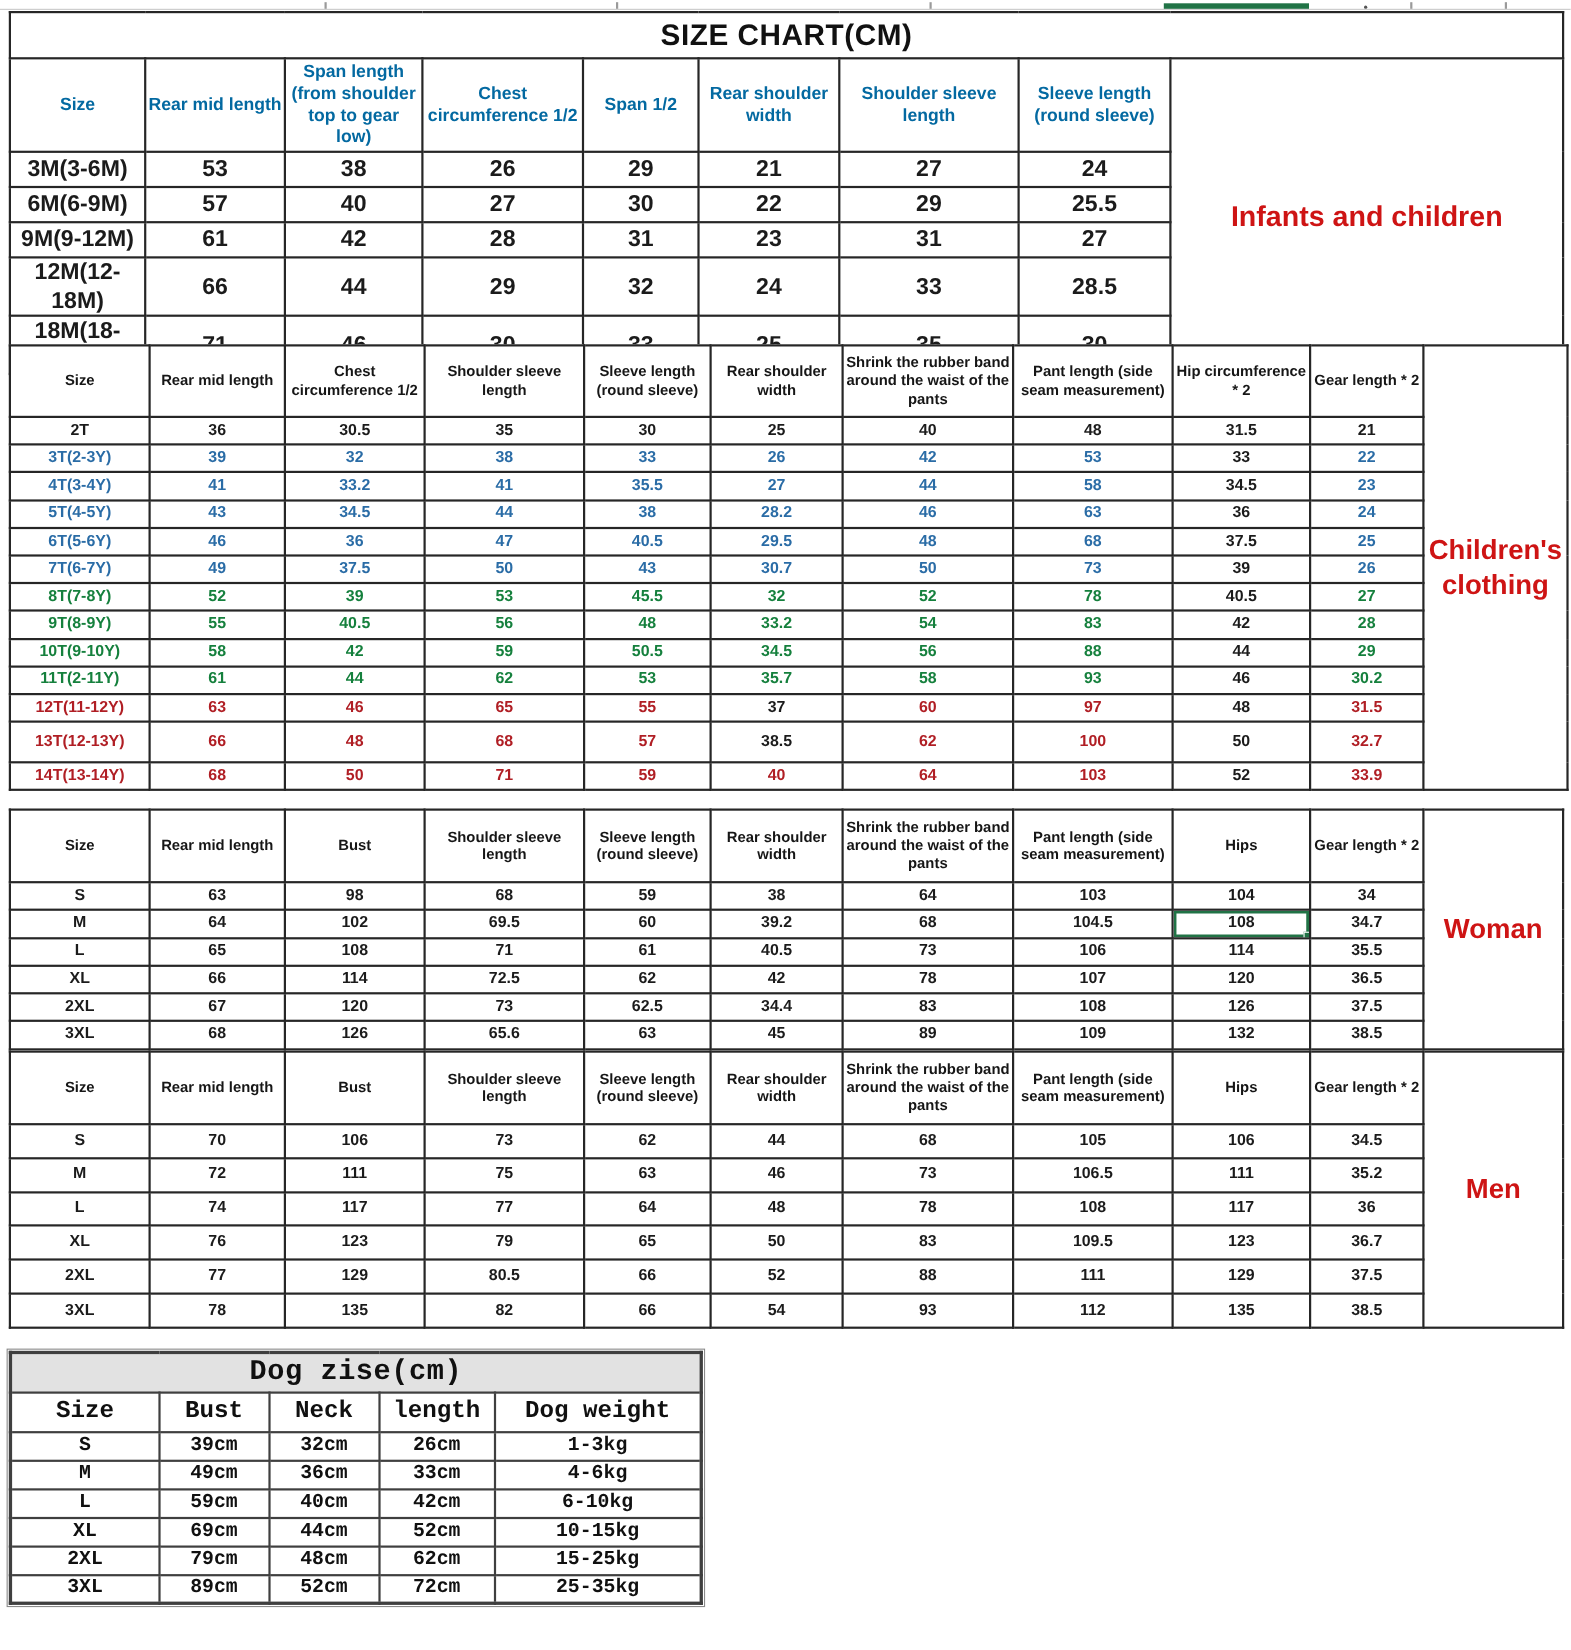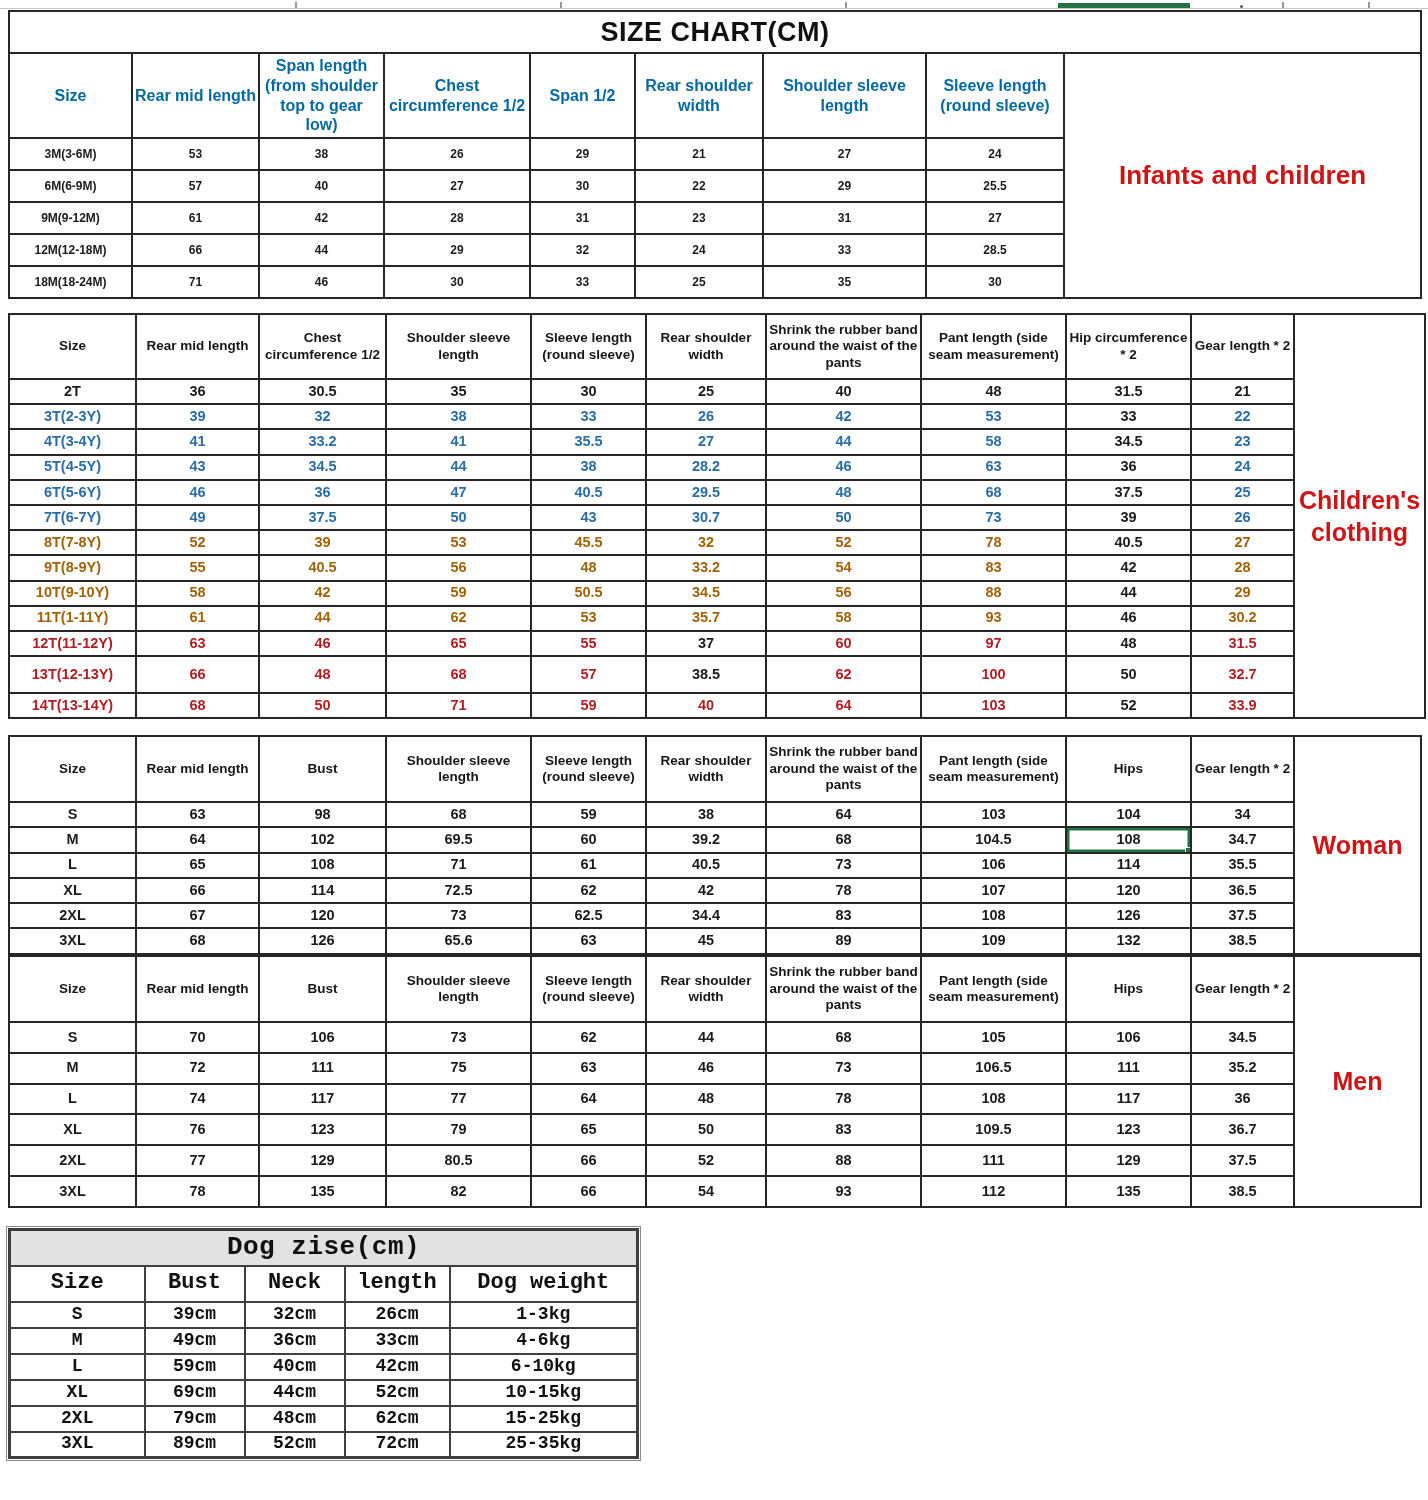--- a/index.html
+++ b/index.html
@@ -7,26 +7,26 @@
   .sheet{position:absolute;left:0;top:0;width:1428px;height:1500px;background:#fff;}
   .top-strip{position:absolute;left:0;top:0;width:1428px;height:8px;border-bottom:1px solid #c9c9c9;}
   .top-strip .tick{position:absolute;top:2px;width:2px;height:6px;background:#9a9a9a;}
   .top-strip .colbar{position:absolute;top:3px;height:5px;background:var(--accent,#217346);}
   .top-strip .dot{position:absolute;top:5px;width:3px;height:3px;background:#555;border-radius:50%;}
   table.sheet-table{position:absolute;border-collapse:collapse;table-layout:fixed;background:#fff;}
   .sheet-table td,.sheet-table th{border:2px solid #262626;text-align:center;vertical-align:middle;
       padding:0 2px;font-weight:bold;line-height:1.22;overflow:hidden;}
   .t-title td{font-size:27px;letter-spacing:.5px;color:#111;}
   #t1 th{font-size:16px;color:#0369a1;}
-  #t1 td.dcell{font-size:12px;}
+  #t1 td.dcell{font-size:21px;}
   #t2 th,#t3 th,#t4 th{font-size:13.5px;color:#161616;}
   #t2 td.dcell,#t3 td.dcell,#t4 td.dcell{font-size:14.5px;}
   td.group-label{color:#ce1414;font-size:25px;line-height:1.3;border:2px solid #262626;}
   #t1 td.group-label{font-size:26px;}
-  .c-b{color:#1b1b1b}.c-u{color:#2a6ca6}.c-n{color:#a16207}.c-r{color:#b01e24}
+  .c-b{color:#1b1b1b}.c-u{color:#2a6ca6}.c-n{color:#15803d}.c-r{color:#b01e24}
   .sel{box-shadow:inset 0 0 0 2.5px var(--accent,#217346);position:relative;}
   .sel::after{content:"";position:absolute;right:-4px;bottom:-4px;width:7px;height:7px;
       background:var(--accent,#217346);border:1px solid #fff;}
   
   #t5{border:3px solid #3f3f3f;outline:1px solid #8a8a8a;outline-offset:1px;}
   #t5 td,#t5 th{border:2px solid #3f3f3f;font-family:"Liberation Mono",monospace;color:#101010;}
   #t5 .t-title td{background:#e2e2e2;font-size:26px;font-family:"Liberation Mono",monospace;}
   #t5 th{font-size:22px;}
   #t5 td.dcell{font-size:18px;}
 </style>
@@ -255,21 +255,21 @@
             <td class="dcell c-n">42</td>
             <td class="dcell c-n">59</td>
             <td class="dcell c-n">50.5</td>
             <td class="dcell c-n">34.5</td>
             <td class="dcell c-n">56</td>
             <td class="dcell c-n">88</td>
             <td class="dcell c-b">44</td>
             <td class="dcell c-n">29</td>
           </tr>
           <tr style="height: 25.2px;">
-            <td class="dcell c-n">11T(1-11Y)</td>
+            <td class="dcell c-n">11T(2-11Y)</td>
             <td class="dcell c-n">61</td>
             <td class="dcell c-n">44</td>
             <td class="dcell c-n">62</td>
             <td class="dcell c-n">53</td>
             <td class="dcell c-n">35.7</td>
             <td class="dcell c-n">58</td>
             <td class="dcell c-n">93</td>
             <td class="dcell c-b">46</td>
             <td class="dcell c-n">30.2</td>
           </tr>

